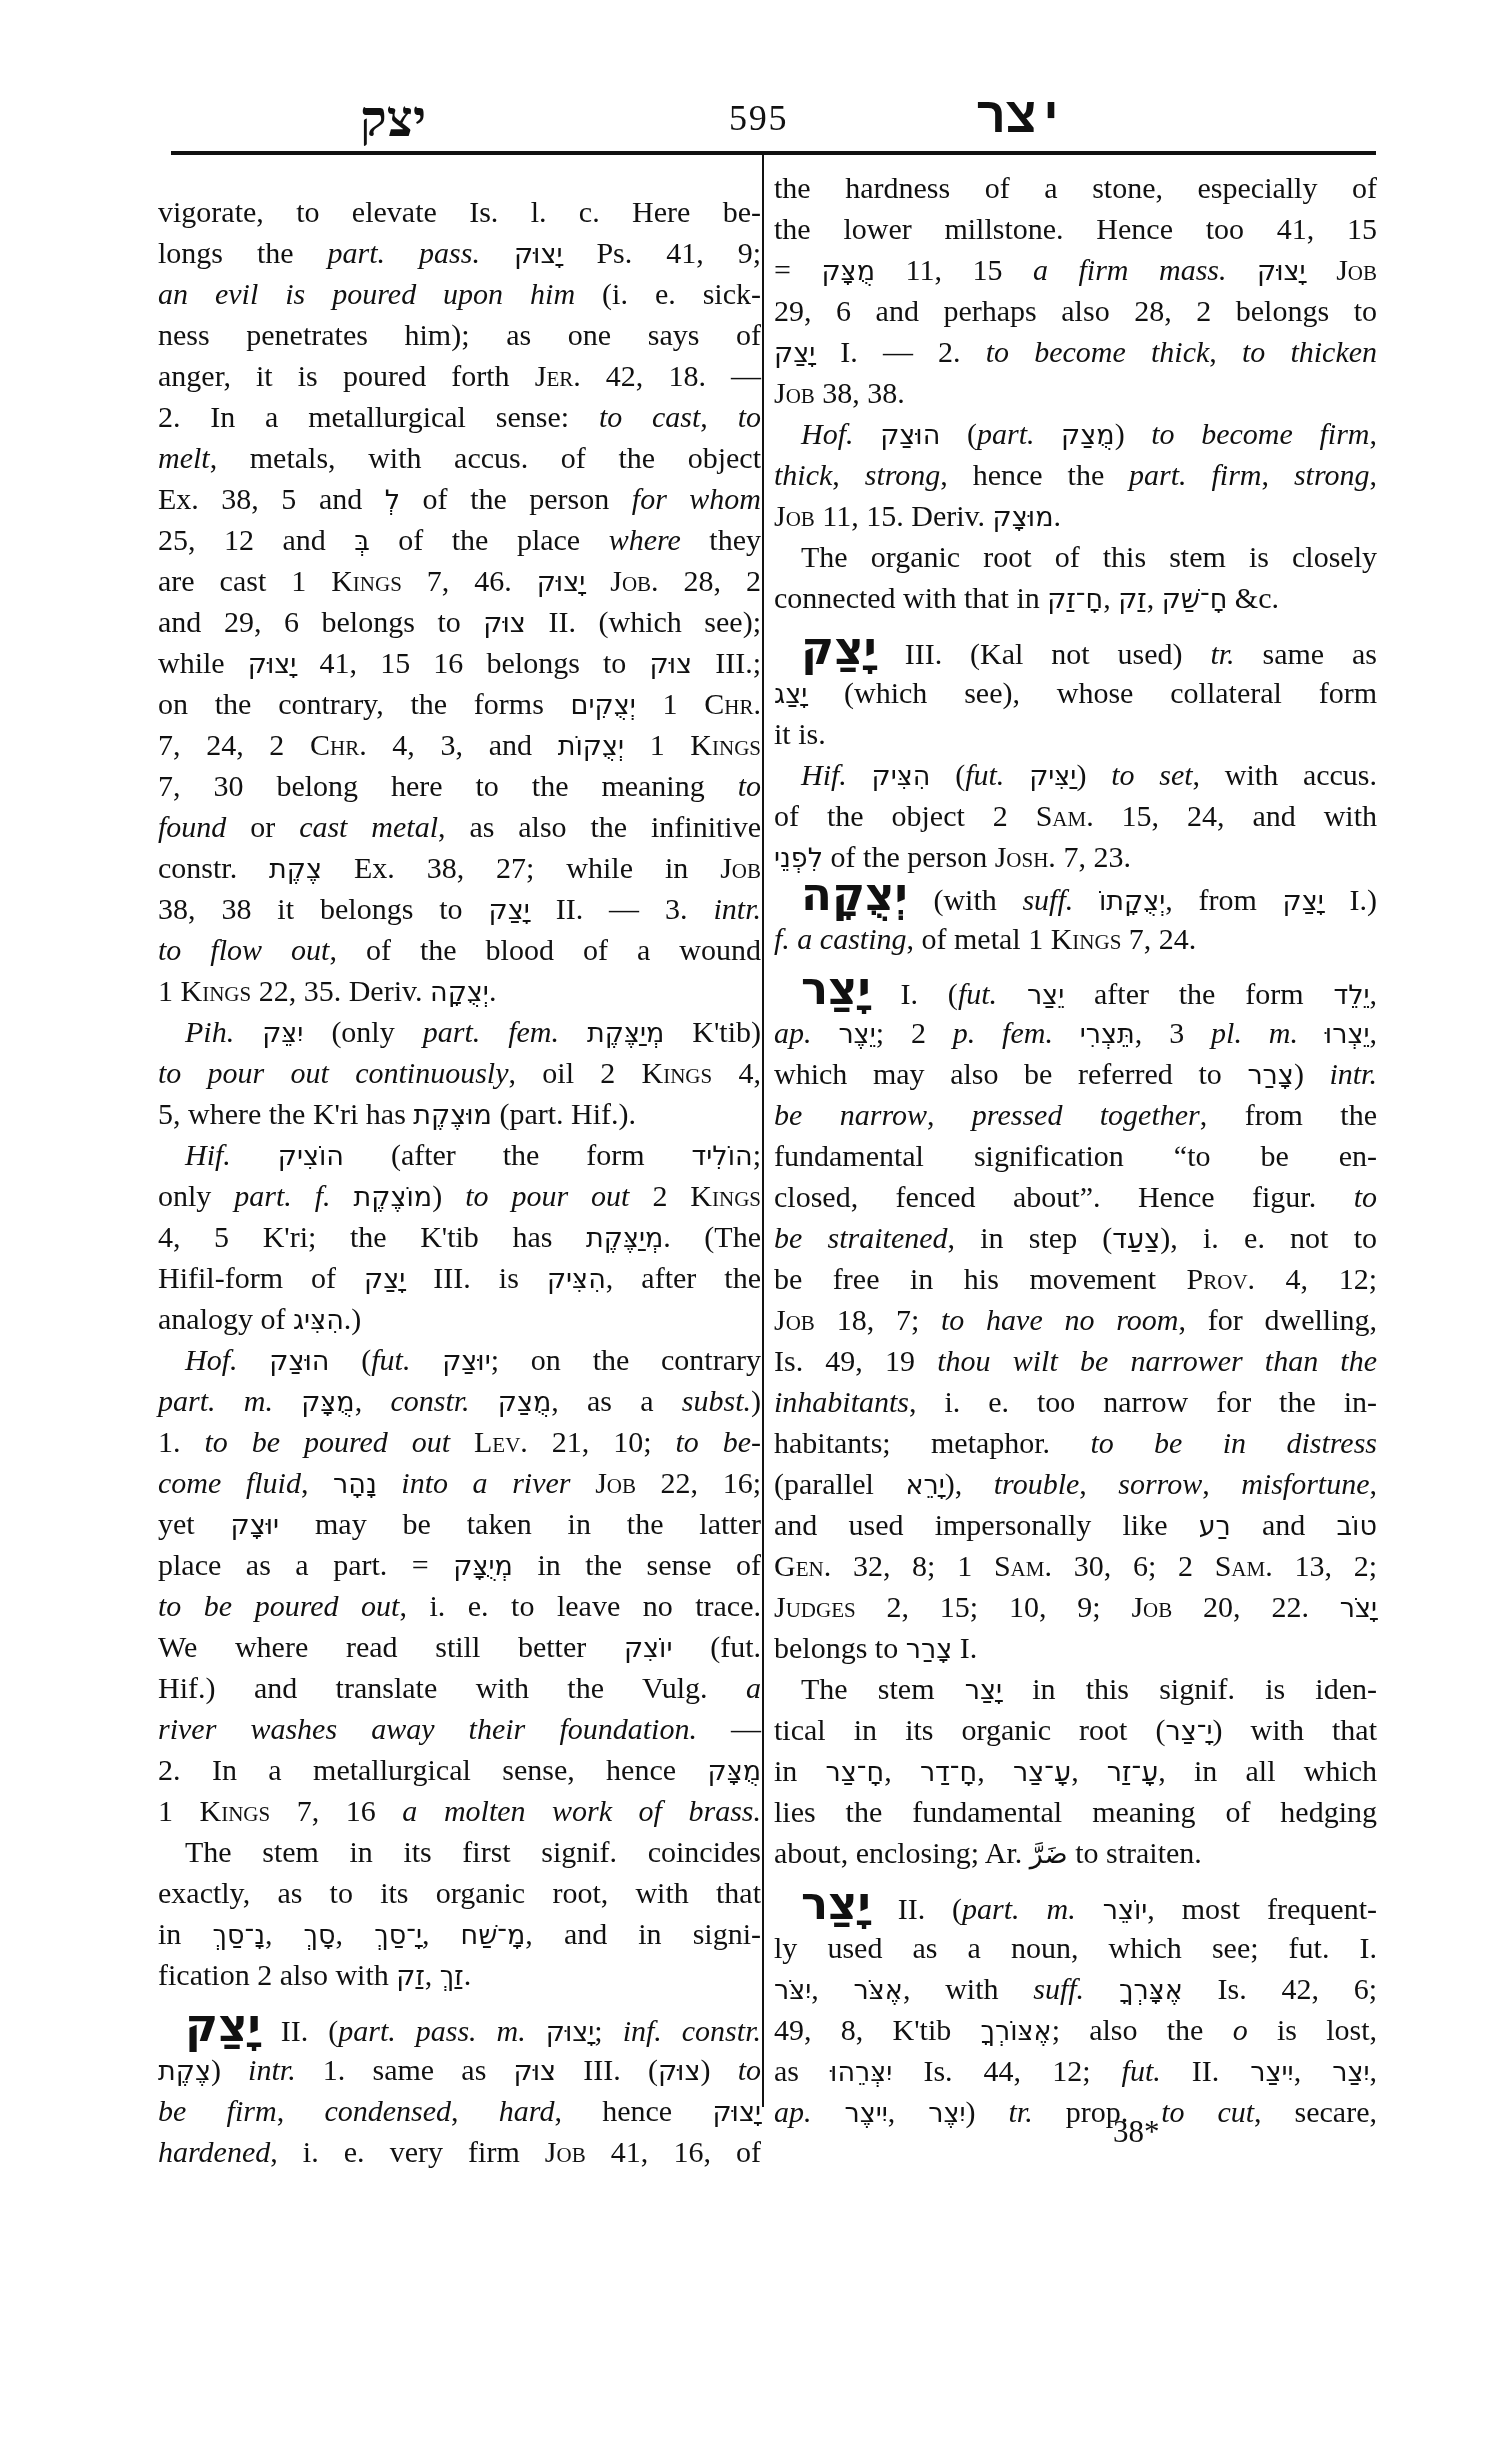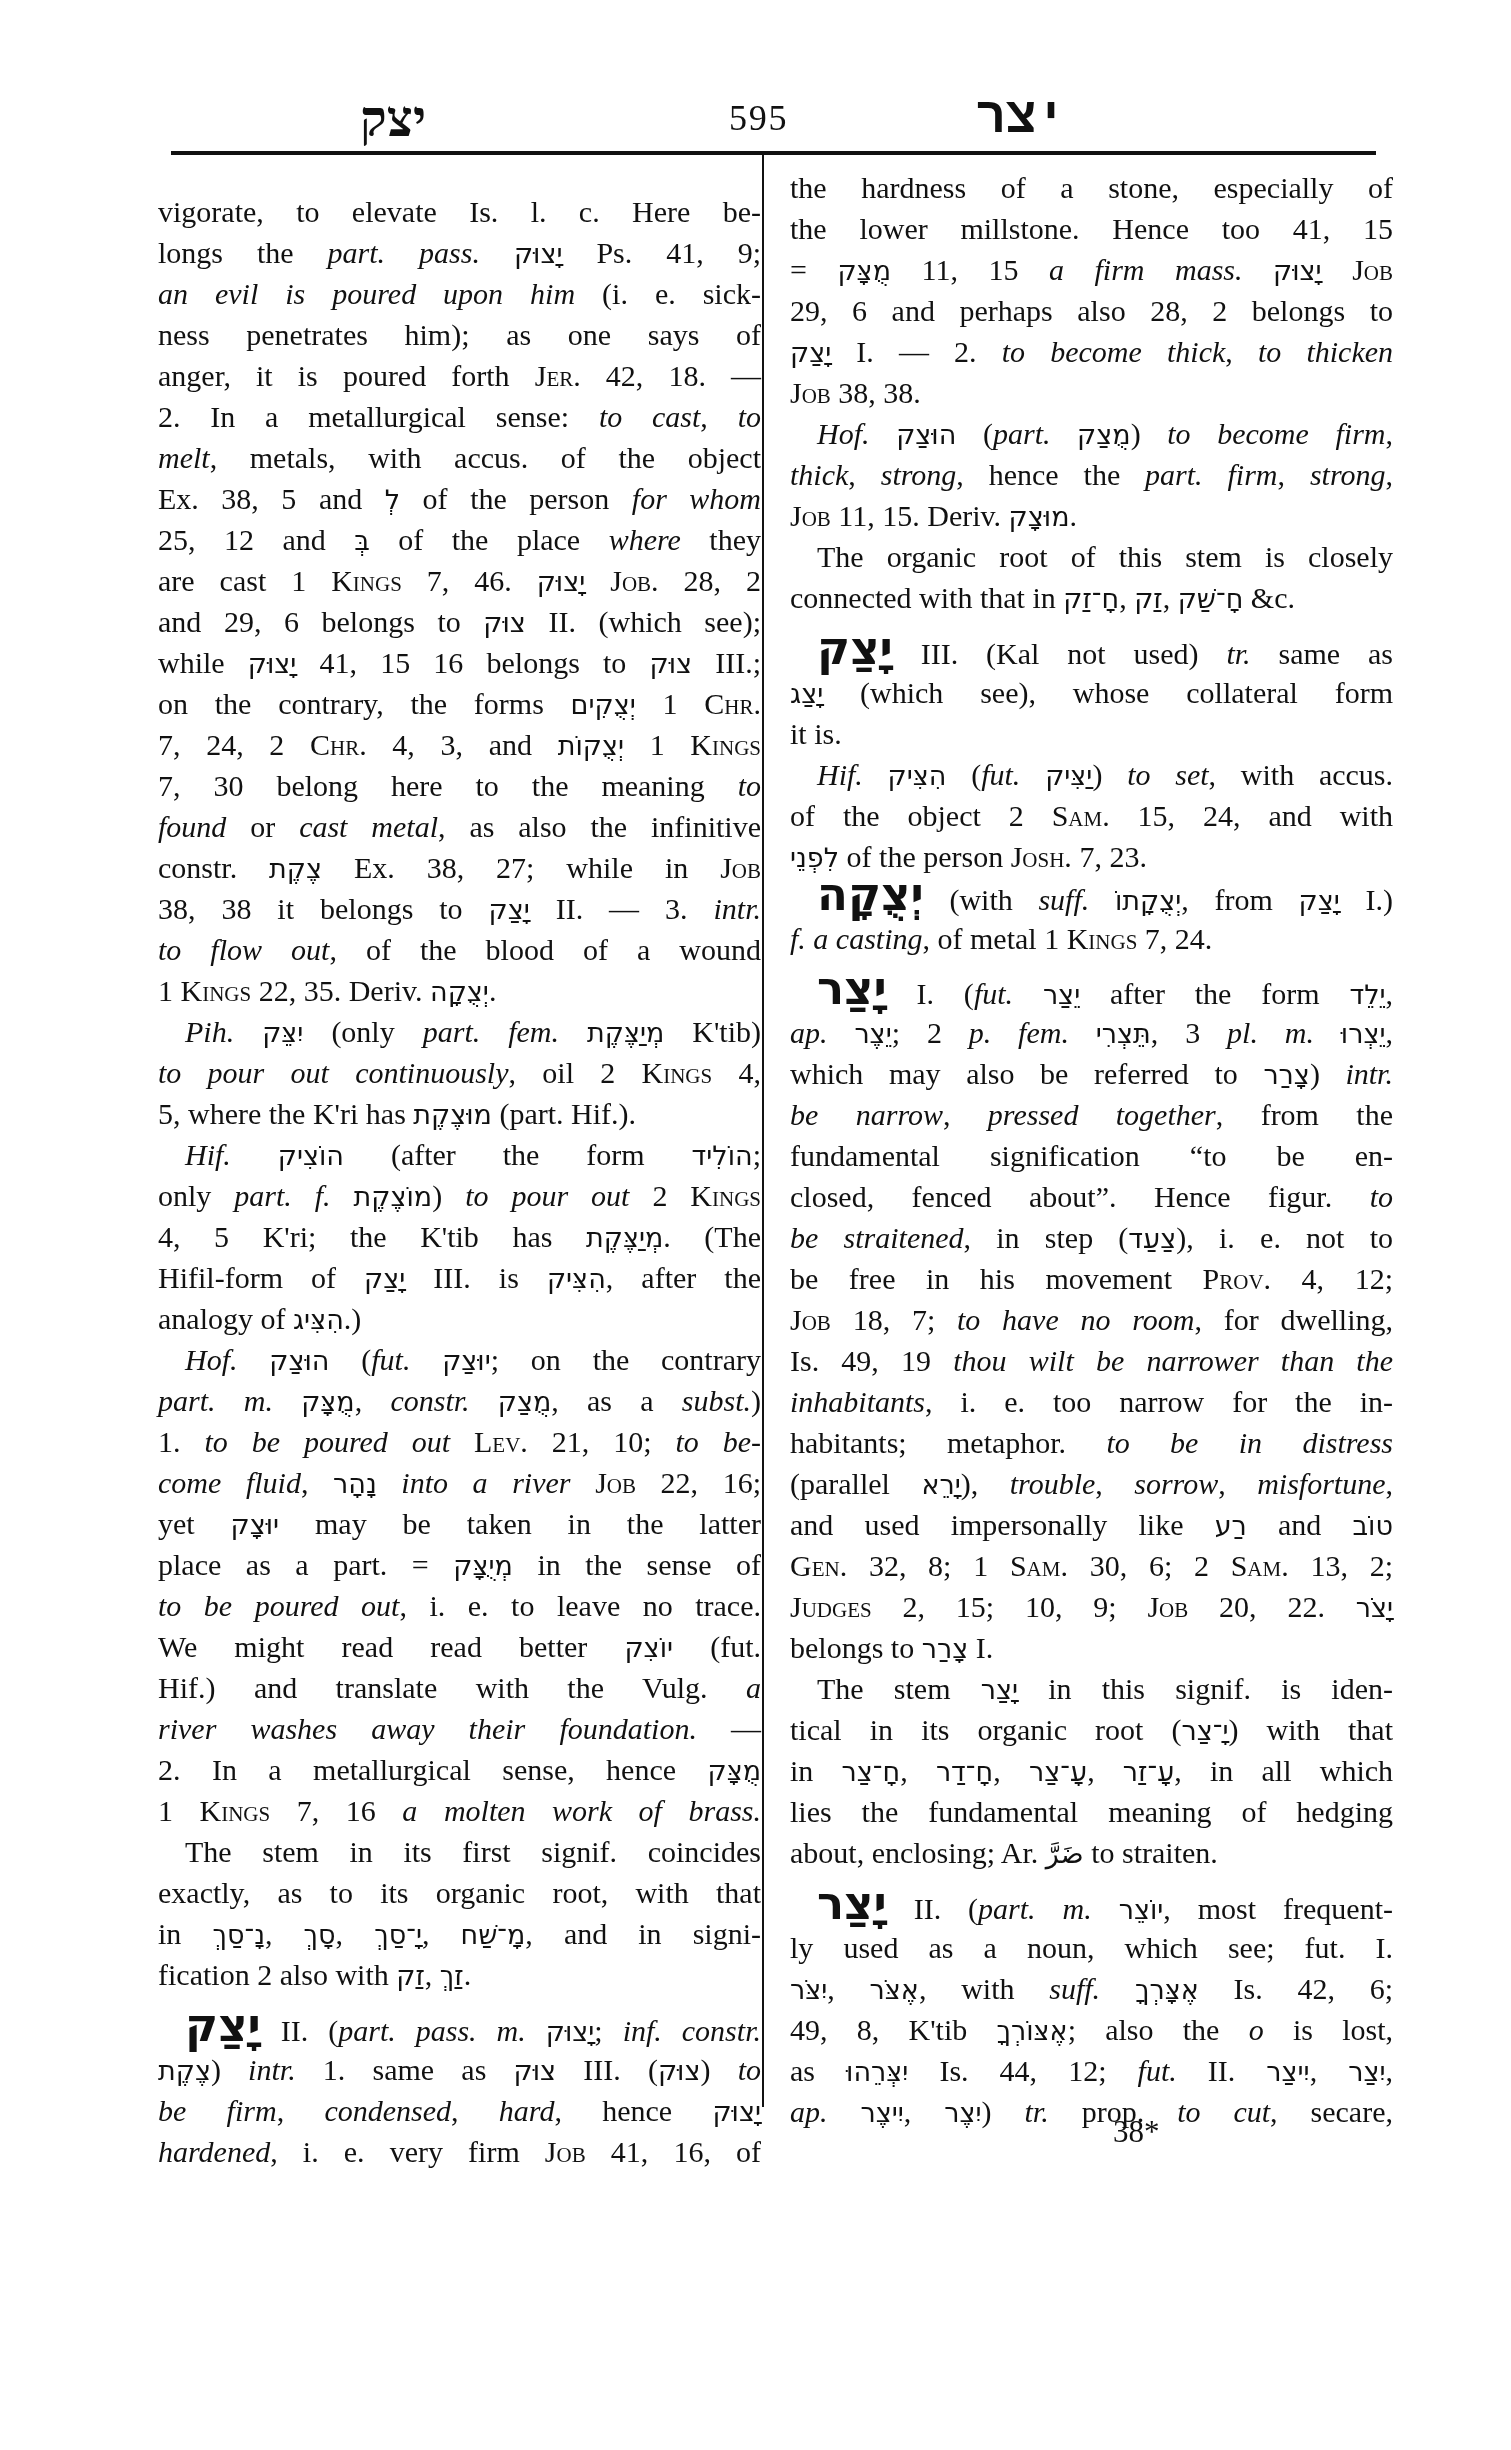--- a/index.html
+++ b/index.html
@@ -5,21 +5,21 @@
   html, body { margin: 0; padding: 0; background: #ffffff; }
   body { width: 1512px; height: 2450px; position: relative; overflow: hidden;
          font-family: "Liberation Serif", "DejaVu Serif", serif; color: #111; }
   .header { position: absolute; top: 90px; left: 171px; width: 1205px; height: 72px; }
   .hdr-left { position: absolute; left: 189px; top: 0; font-size: 50px; font-weight: bold; direction: rtl; }
   .hdr-num { position: absolute; left: 558px; top: 7.2px; font-size: 36px; letter-spacing: 1.8px; }
   .hdr-right { position: absolute; left: 805px; top: 0; font-size: 50px; font-weight: bold; direction: rtl; font-family: Liberation Mono, monospace; }
   .rule { position: absolute; top: 151px; left: 171px; width: 1205px; height: 3.6px; background: #111; }
   .col { position: absolute; top: 167px; width: 603px; font-size: 30px; line-height: 41px; }
   .col-left { left: 158px; margin-top: 24px; }
-  .col-right { left: 774px; margin-left: 16px; }
+  .col-right { left: 774px; }
   .divider { position: absolute; top: 155px; left: 762px; width: 1.8px; height: 1952px; background: #111; }
   .line { white-space: nowrap; text-align: justify; text-align-last: justify; height: 41px; }
   .line.last { text-align-last: left; }
   .line.indent { padding-left: 27px; }
   .line.gap { margin-top: 12.6px; }
   .i { font-style: italic; }
   .sc { font-variant: small-caps; }
   .he { font-family: "DejaVu Sans", sans-serif; font-size: 27px; unicode-bidi: isolate; direction: rtl; }
   .hw { font-family: "DejaVu Sans", sans-serif; font-size: 45px; font-weight: bold; unicode-bidi: isolate; direction: rtl; line-height: 36px; }
   .footer { position: absolute; top: 2114px; left: 1113px; font-size: 31px; text-align: center; }
@@ -64,21 +64,21 @@
     <div class="line"><span>4, 5 K'ri; the K'tib has </span><span class="he">מְיַצֶּקֶת</span><span>. (The</span></div>
     <div class="line"><span>Hifil-form of </span><span class="he">יָצַק</span><span> III. is </span><span class="he">הִצִּיק</span><span>, after the</span></div>
     <div class="line last"><span>analogy of </span><span class="he">הִצִּיג</span><span>.)</span></div>
     <div class="line indent"><span class="i">Hof.</span><span> </span><span class="he">הוּצַק</span><span> (</span><span class="i">fut.</span><span> </span><span class="he">יוּצַק</span><span>; on the contrary</span></div>
     <div class="line"><span class="i">part. m.</span><span> </span><span class="he">מֻצָּק</span><span>, </span><span class="i">constr.</span><span> </span><span class="he">מֻצַק</span><span>, as a </span><span class="i">subst.</span><span>)</span></div>
     <div class="line"><span>1. </span><span class="i">to be poured out</span><span> </span><span class="sc">Lev.</span><span> 21, 10; </span><span class="i">to be-</span></div>
     <div class="line"><span class="i">come fluid</span><span>, </span><span class="he">נָהָר</span><span> </span><span class="i">into a river</span><span> </span><span class="sc">Job</span><span> 22, 16;</span></div>
     <div class="line"><span>yet </span><span class="he">יוּצָק</span><span> may be taken in the latter</span></div>
     <div class="line"><span>place as a part. = </span><span class="he">מְיֻצָּק</span><span> in the sense of</span></div>
     <div class="line"><span class="i">to be poured out</span><span>, i. e. to leave no trace.</span></div>
-    <div class="line"><span>We might read read better </span><span class="he">יוֹצִק</span><span> (fut.</span></div>
+    <div class="line"><span>We where read still better </span><span class="he">יוֹצִק</span><span> (fut.</span></div>
     <div class="line"><span>Hif.) and translate with the Vulg. </span><span class="i">a</span></div>
     <div class="line"><span class="i">river washes away their foundation.</span><span> —</span></div>
     <div class="line"><span>2. In a metallurgical sense, hence </span><span class="he">מֻצָּק</span></div>
     <div class="line"><span>1 </span><span class="sc">Kings</span><span> 7, 16 </span><span class="i">a molten work of brass.</span></div>
     <div class="line indent"><span>The stem in its first signif. coincides</span></div>
     <div class="line"><span>exactly, as to its organic root, with that</span></div>
     <div class="line"><span>in </span><span class="he">נָ־סַךְ</span><span>, </span><span class="he">סָךְ</span><span>, </span><span class="he">יָ־סַךְ</span><span>, </span><span class="he">מָ־שַׁח</span><span>, and in signi-</span></div>
     <div class="line last"><span>fication 2 also with </span><span class="he">זַק</span><span>, </span><span class="he">זַךְ</span><span>.</span></div>
     <div class="line indent gap"><span class="hw">יָצַק</span><span> II. (</span><span class="i">part. pass. m.</span><span> </span><span class="he">יָצוּק</span><span>; </span><span class="i">inf. constr.</span></div>
     <div class="line"><span class="he">צֶקֶת</span><span>) </span><span class="i">intr.</span><span> 1. same as </span><span class="he">צוּק</span><span> III. (</span><span class="he">צוּק</span><span>) </span><span class="i">to</span></div>

